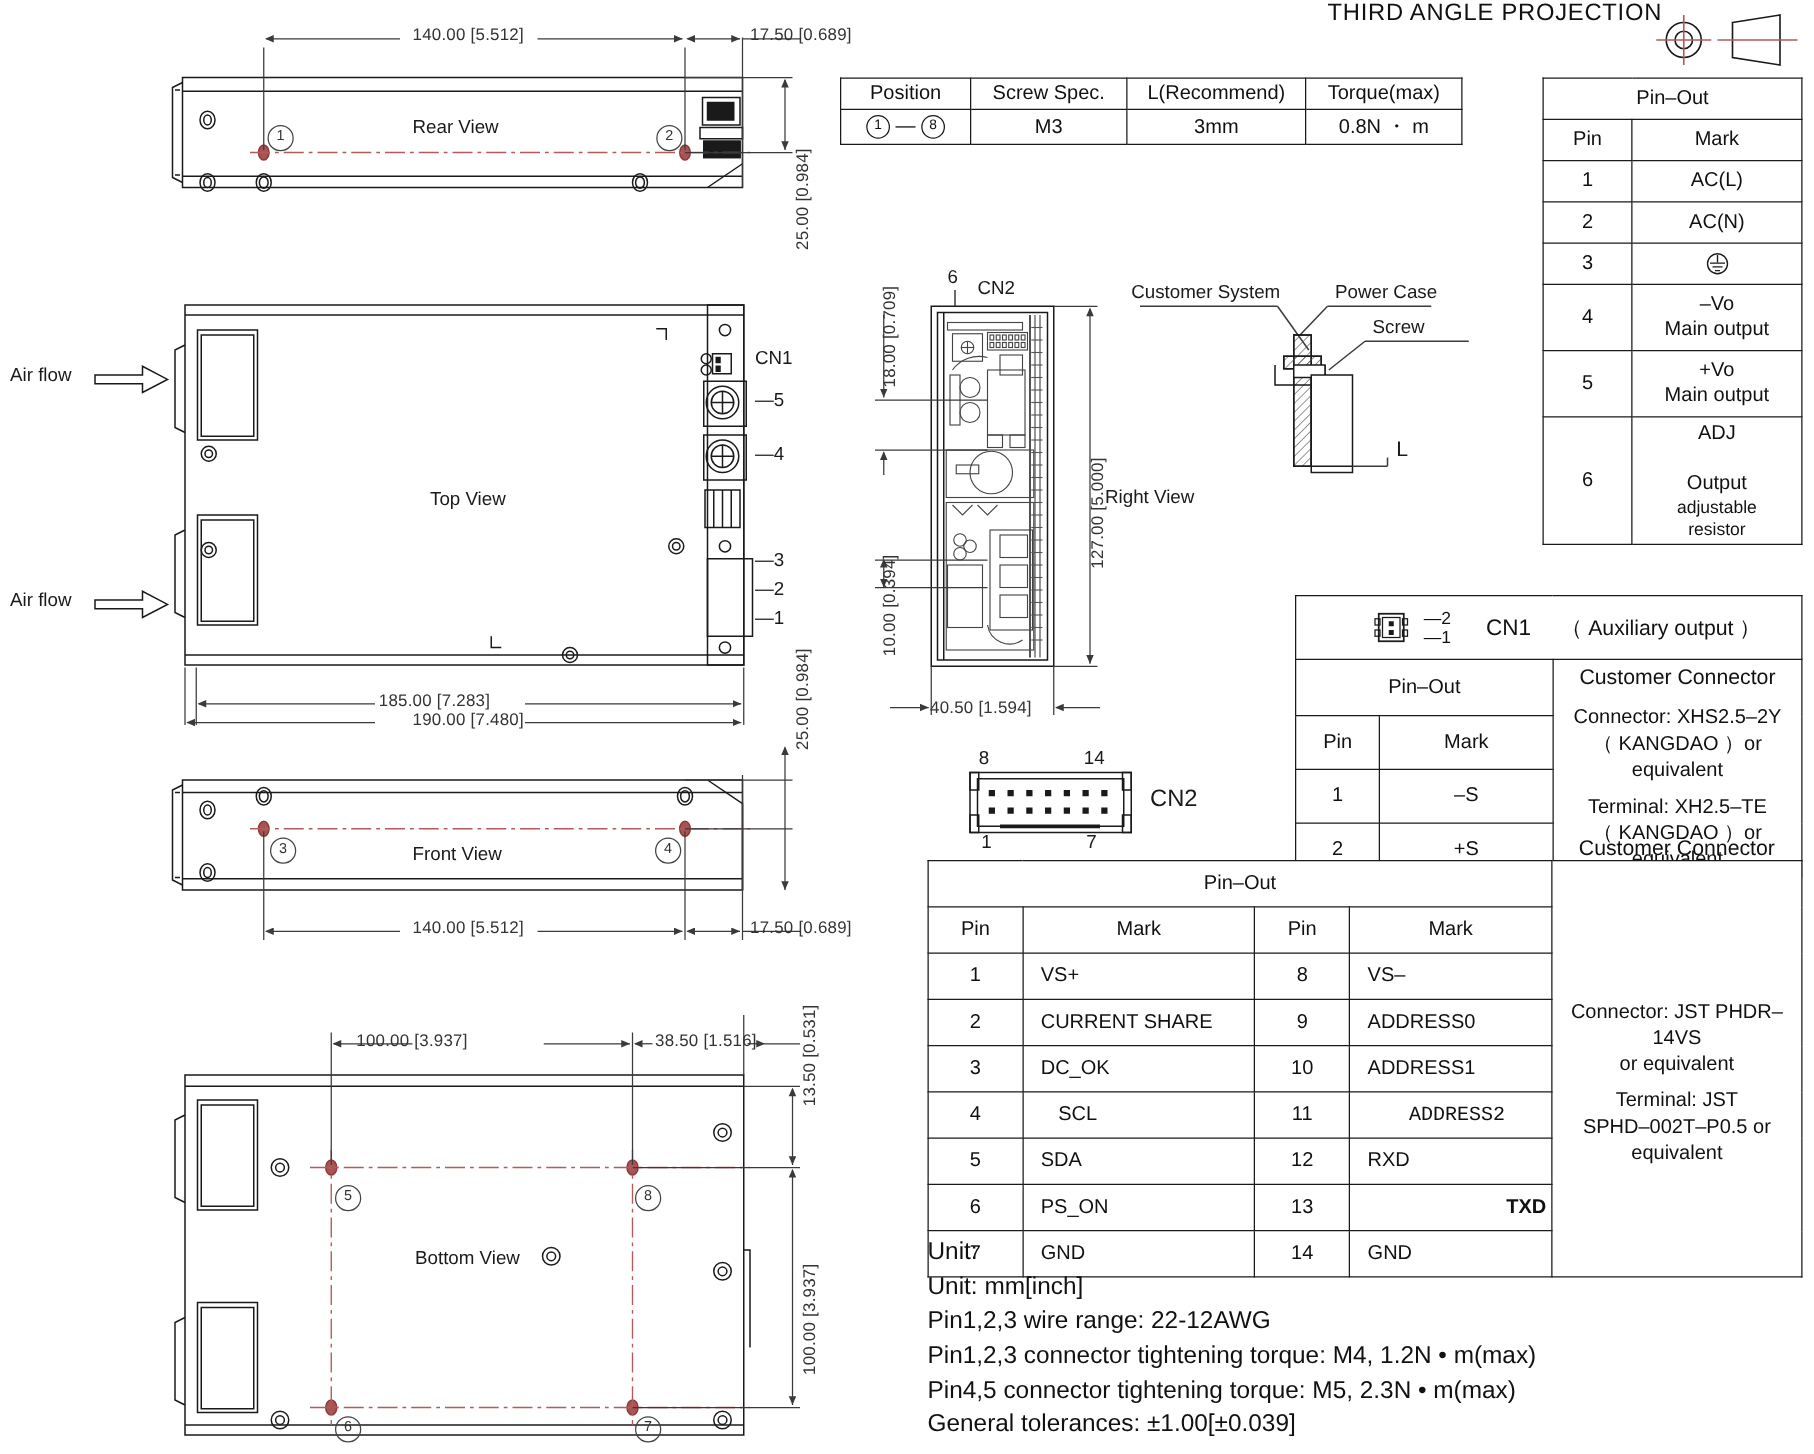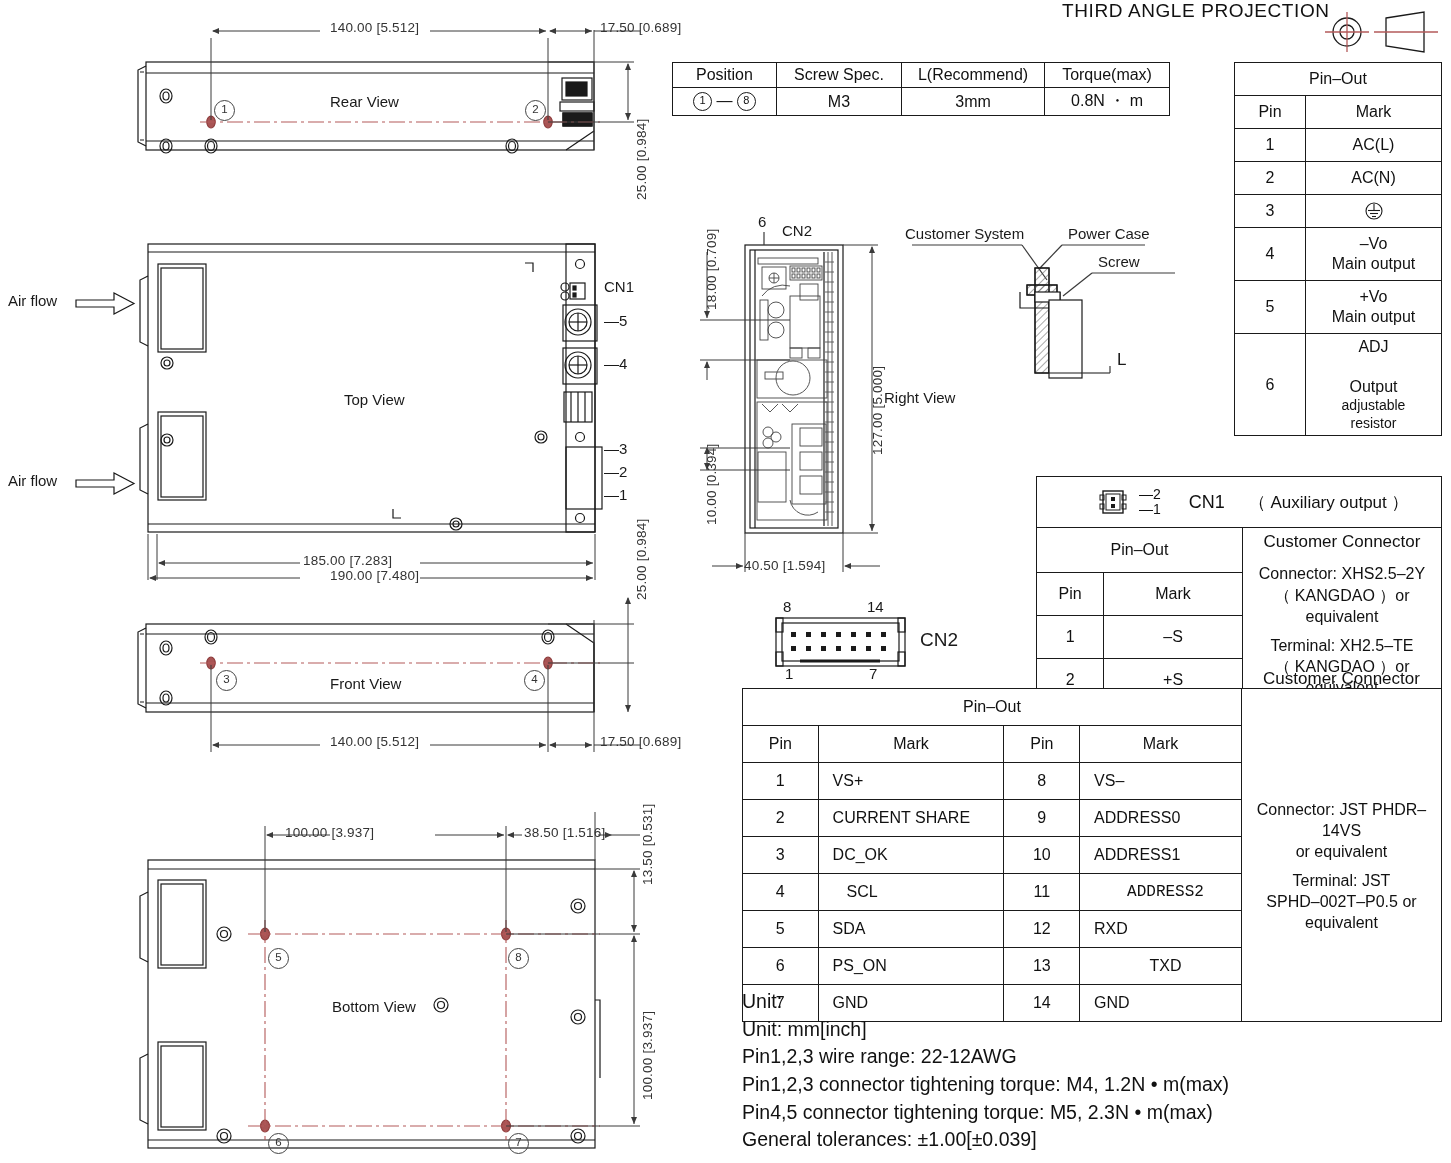--- a/index.html
+++ b/index.html
@@ -671,21 +671,21 @@
   <tr>
     <td style="height:30px;">5</td>
     <td style="text-align:left;padding-left:14px;">SDA</td>
     <td>12</td>
     <td style="text-align:left;padding-left:14px;">RXD</td>
   </tr>
   <tr>
     <td style="height:30px;">6</td>
     <td style="text-align:left;padding-left:14px;">PS_ON</td>
     <td>13</td>
-    <td style="text-align:center;padding-left:14px;">TXD</td>
+    <td style="text-align:right;padding-left:14px;font-weight:bold;">TXD</td>
   </tr>
   <tr>
     <td style="height:30px;">7</td>
     <td style="text-align:left;padding-left:14px;">GND</td>
     <td>14</td>
     <td style="text-align:left;padding-left:14px;">GND</td>
   </tr>
 </tbody>
   </table>
 

